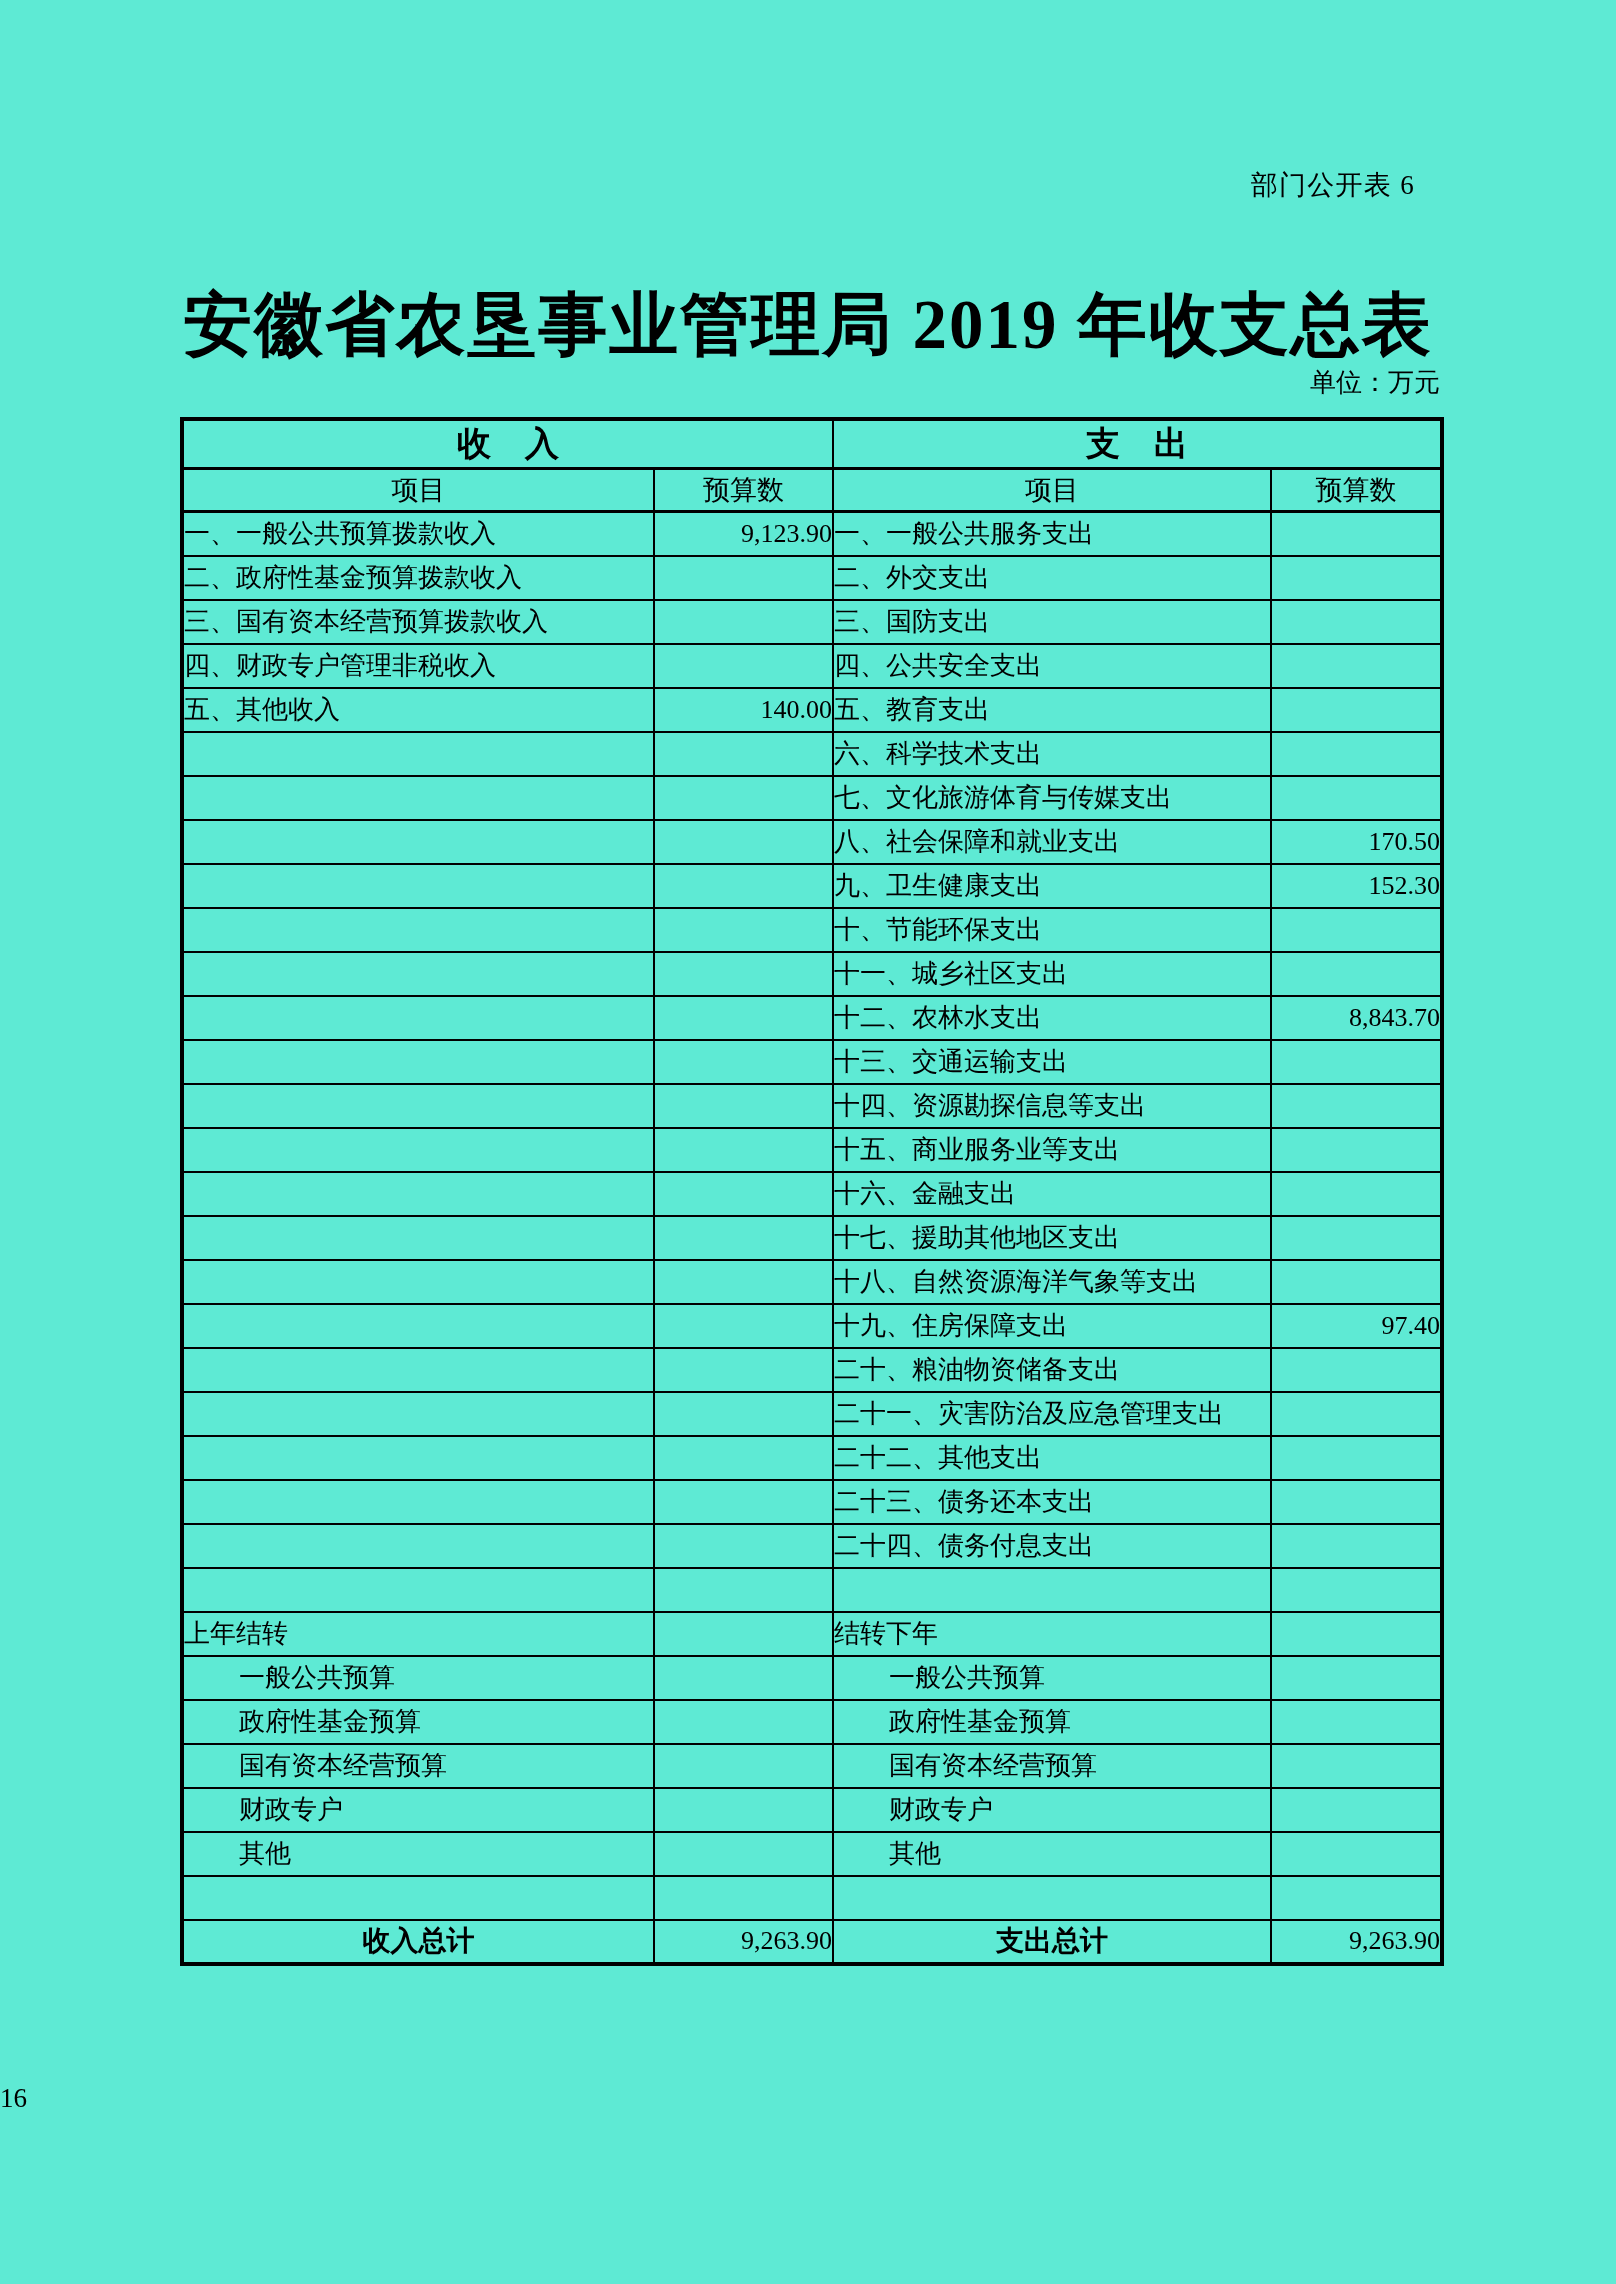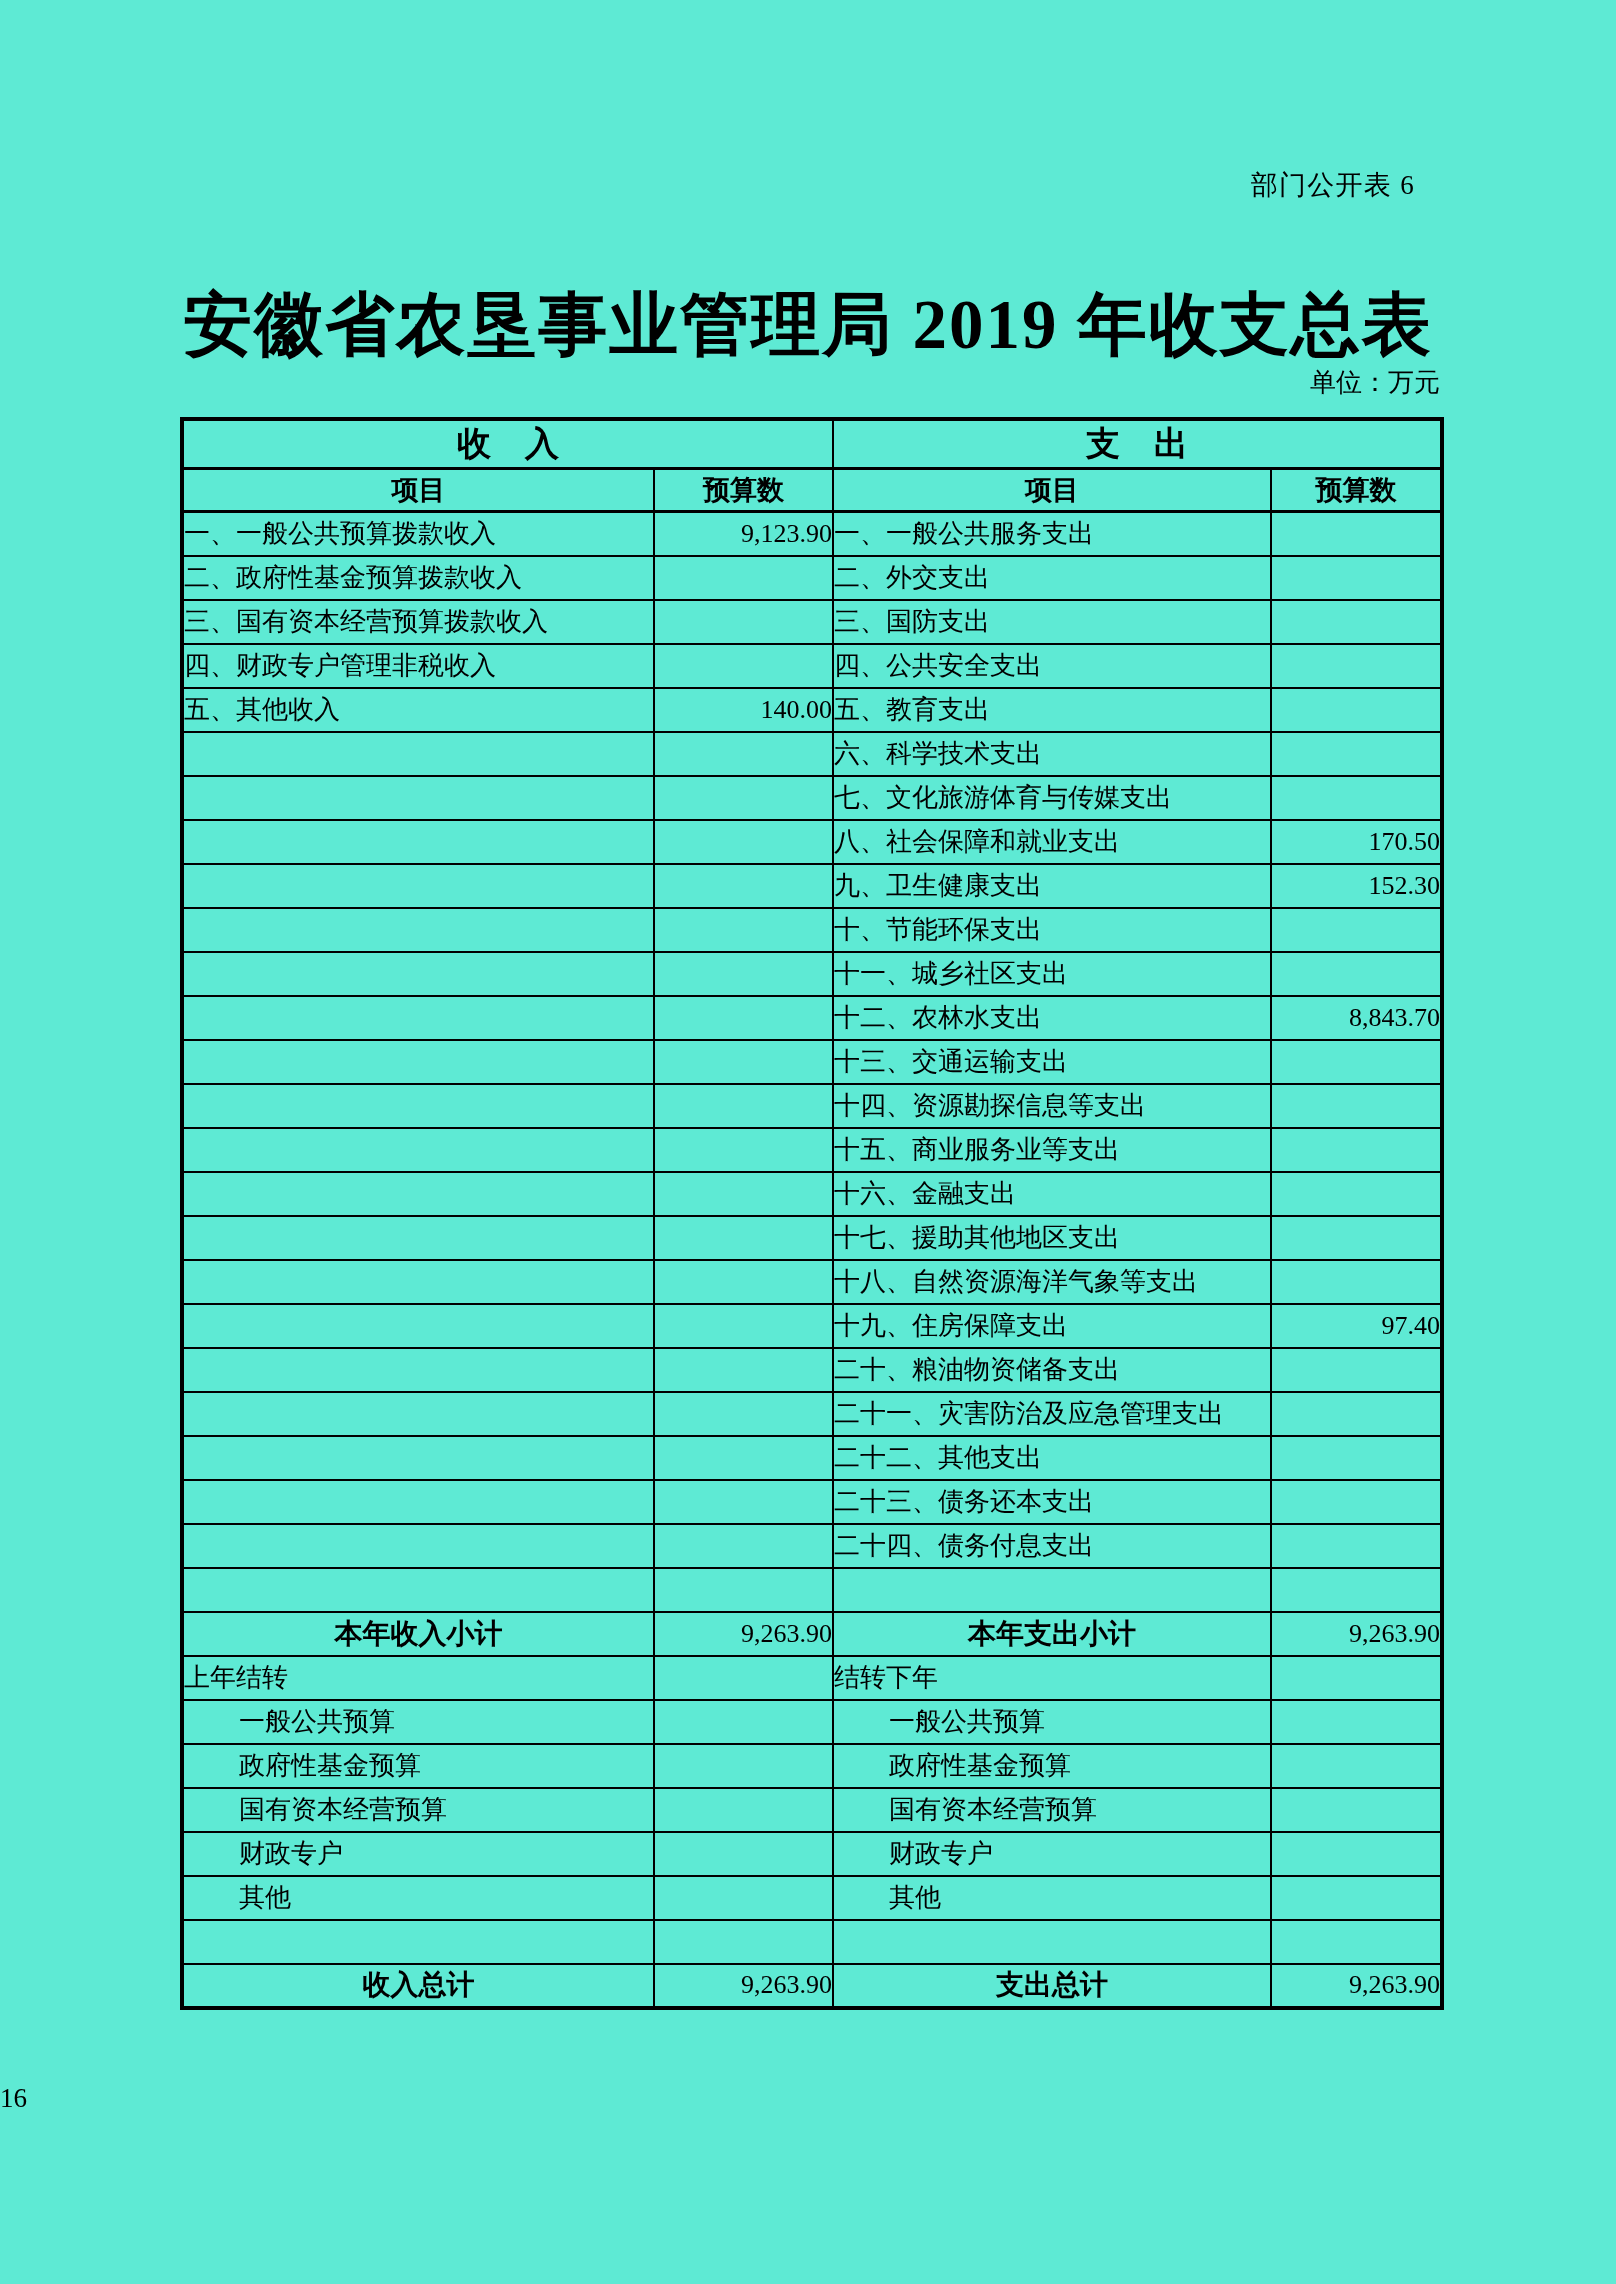--- a/index.html
+++ b/index.html
@@ -34,21 +34,21 @@
     border:2px solid #000;
     border-top-width:2.6px;border-bottom-width:2.6px;
     font-size:26px;font-weight:normal;
     padding:0;overflow:hidden;white-space:nowrap;
   }
   tr.h1 th{
     height:36px;font-size:34px;font-weight:bold;
     text-align:center;border-bottom-width:3.9px;
   }
   tr.h2 th{
-    height:40px;font-size:27px;font-weight:bold;
+    height:40px;font-size:27px;font-weight:normal;
     text-align:center;border-bottom-width:3.9px;
   }
   tbody tr{height:44px;}
   .c-li,.c-ri{text-align:left;padding-left:15.6px;}
   .c-lv,.c-rv{text-align:right;padding-right:18px;}
   tr.indent .c-li,tr.indent .c-ri{padding-left:55px;}
   tr.emphasis .c-li,tr.emphasis .c-ri{
     text-align:center;font-weight:bold;font-size:28px;padding-left:0;
   }
   .page-number{
@@ -255,26 +255,20 @@
     <td class="c-rv"></td>
   </tr>
 
   <tr class="blank">
     <td class="c-li"></td>
     <td class="c-lv"></td>
     <td class="c-ri"></td>
     <td class="c-rv"></td>
   </tr>
 
-  <tr class="emphasis">
-    <td class="c-li">本年收入小计</td>
-    <td class="c-lv">9,263.90</td>
-    <td class="c-ri">本年支出小计</td>
-    <td class="c-rv">9,263.90</td>
-  </tr>
 
   <tr>
     <td class="c-li">上年结转</td>
     <td class="c-lv"></td>
     <td class="c-ri">结转下年</td>
     <td class="c-rv"></td>
   </tr>
 
   <tr class="indent">
     <td class="c-li">一般公共预算</td>

